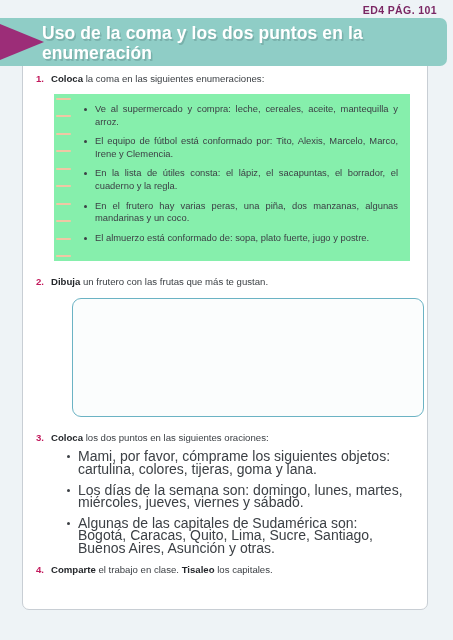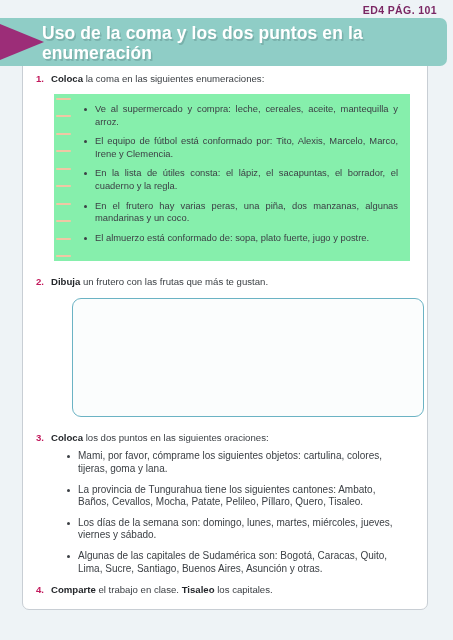--- a/index.html
+++ b/index.html
@@ -171,21 +171,21 @@
   
   ul.plain {
     margin: 6px 0 0 0;
     padding: 0 4px 0 30px;
     list-style: none;
   }
   ul.plain li {
     position: relative;
     padding-left: 12px;
     margin-bottom: 8px;
-    font-size: 10px;
+    font-size: 14px;
     line-height: 12.6px;
     color: #3c4045;
   }
   ul.plain li::before {
     content: "";
     position: absolute;
     left: 1px;
     top: 5px;
     width: 3px;
     height: 3px;
@@ -241,21 +241,20 @@
 
   <div id="draw-box"></div>
 
   <div class="task sp-2">
     <span class="task-num">3.</span>
     <span class="task-text"><b>Coloca</b><span> los dos puntos en las siguientes oraciones:</span></span>
   </div>
 
   <ul class="plain">
     <li>Mami, por favor, cómprame los siguientes objetos: cartulina, colores, tijeras, goma y lana.</li>
-    <li>La provincia de Tungurahua tiene los siguientes cantones: Ambato, Baños, Cevallos, Mocha, Patate, Pelileo, Píllaro, Quero, Tisaleo.</li>
     <li>Los días de la semana son: domingo, lunes, martes, miércoles, jueves, viernes y sábado.</li>
     <li>Algunas de las capitales de Sudamérica son: Bogotá, Caracas, Quito, Lima, Sucre, Santiago, Buenos Aires, Asunción y otras.</li>
   </ul>
 
   <div class="task sp-3">
     <span class="task-num">4.</span>
     <span class="task-text"><b>Comparte</b><span> el trabajo en clase. </span><b>Tisaleo</b><span> los capitales.</span></span>
   </div>
 
 </div>

